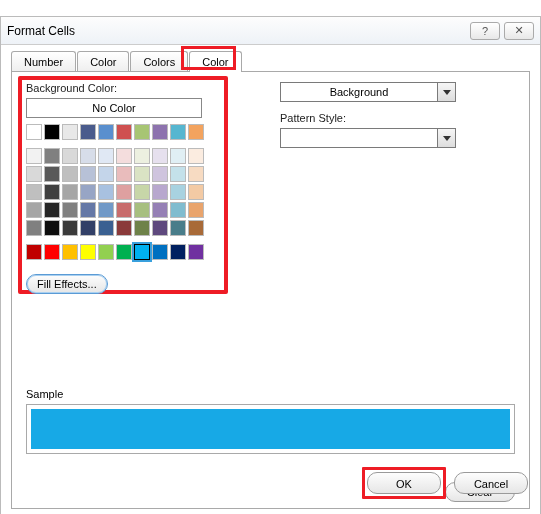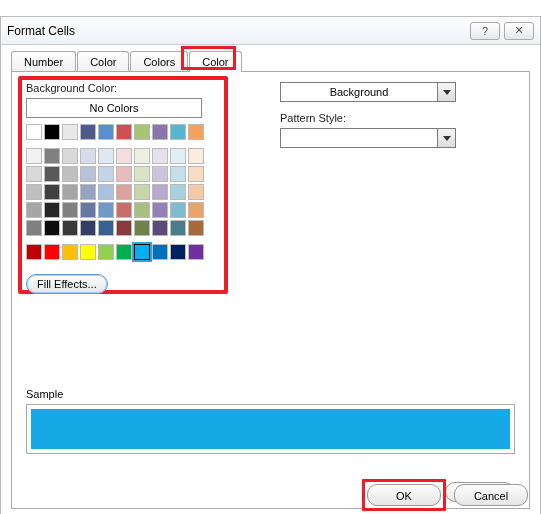--- a/index.html
+++ b/index.html
@@ -91,21 +91,21 @@
     .sample-label { position: absolute; left: 14px; top: 316px; }
     .sample-box {
       position: absolute; left: 14px; top: 332px; right: 14px; height: 50px;
       border: 1px solid #a9a9a9;
       display: flex; align-items: center; justify-content: center;
       padding: 4px;
     }
     .sample-inner { width: 100%; height: 100%; }
     .clear-btn-row { position: absolute; right: 14px; top: 410px; }
     .footer {
-      position: absolute; bottom: 8px; right: 12px;
+      position: absolute; bottom: 20px; right: 12px;
       display: flex; gap: 8px; align-items: center;
     }
     .footer .btn { width: 74px; height: 22px; line-height: 16px; }
     .ok-highlight { border: 3px solid #ee1c25; padding: 2px; border-radius: 1px; }
   </style>
 </head>
 <body>
 
 <div class="dialog">
   <div class="titlebar">
@@ -122,21 +122,21 @@
       <div class="tab"><span>Colors</span></div>
       <div class="tab active"><span>Color</span></div>
       <div class="tab-highlight" style="left:170px; top:-5px; width:55px; height:24px;"></div>
     </div>
     <div class="tabpanel">
 
       <div class="bg-highlight" style="left:6px; top:4px; width:210px; height:218px;"></div>
 
       <div style="position:relative; width:200px;">
         <div class="section-label nou">Background Color:</div>
-        <div class="nocolor"><span>No Colors</span></div>
+        <div class="nocolor"><span>No Color</span></div>
 
         <div class="color-grid" id="main-row">
             <div class="swatch empty" style="background: rgb(255, 255, 255);"></div>
             <div class="swatch" style="background: rgb(0, 0, 0);"></div>
             <div class="swatch" style="background: rgb(232, 232, 232);"></div>
             <div class="swatch" style="background: rgb(74, 91, 140);"></div>
             <div class="swatch" style="background: rgb(90, 143, 206);"></div>
             <div class="swatch" style="background: rgb(207, 80, 80);"></div>
             <div class="swatch" style="background: rgb(167, 197, 115);"></div>
             <div class="swatch" style="background: rgb(141, 115, 174);"></div>

